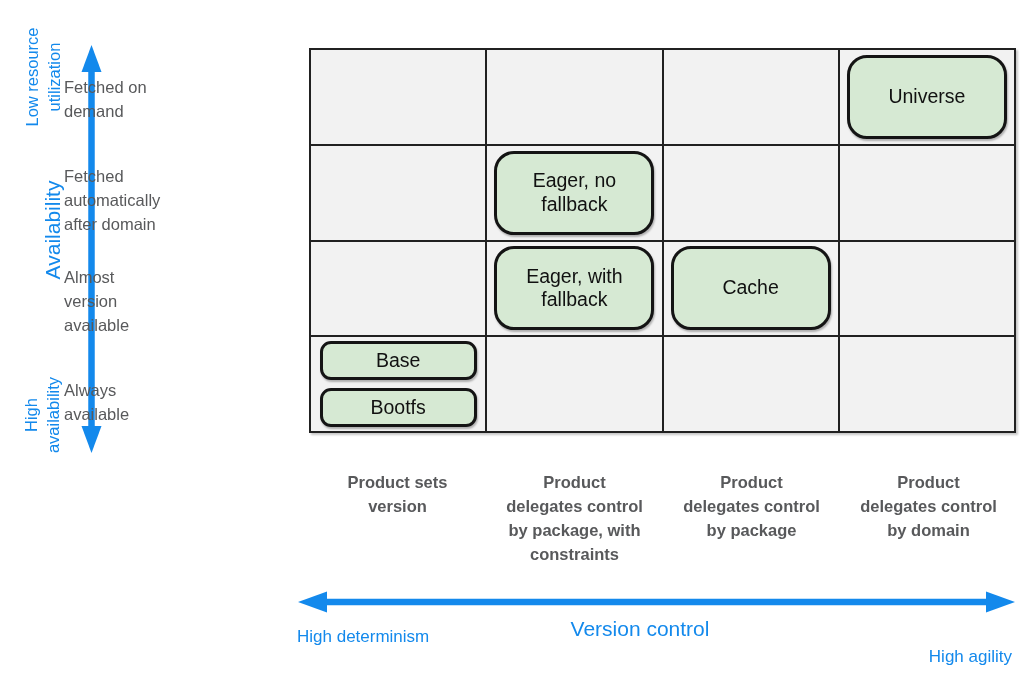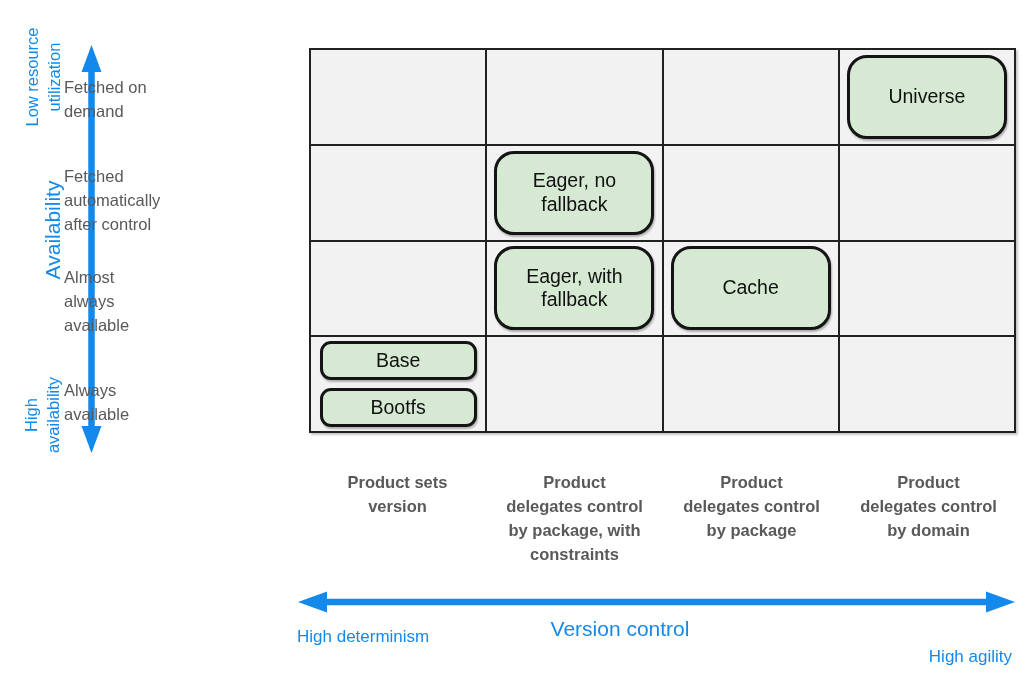--- a/index.html
+++ b/index.html
@@ -57,21 +57,21 @@
     font-size:16.5px; line-height:22px;
   }
   .v-label.axis-title { font-size:21px; }
   #y-top   { left:-32px; top:54px;  width:150px; height:46px; }
   #y-title { left:-27px; top:217px; width:160px; height:26px; }
   #y-bot   { left:-18px; top:392px; width:120px; height:46px; }
 
   
   .x-label { position:absolute; color:var(--accent-blue); font-size:17px; }
   #x-left  { left:297px; top:627px; }
-  #x-title { left:520px; top:617px; width:200px; text-align:center; font-size:21px; }
+  #x-title { left:540px; top:617px; width:200px; text-align:center; font-size:21px; }
   #x-right { right:23px; top:647px; }
 
   .arrow-svg { position:absolute; }
   #v-arrow { left:79px; top:44px; }
   #h-arrow { left:297px; top:589px; }
 </style>
 </head>
 <body>
 
 <div id="canvas">
@@ -86,23 +86,23 @@
 utilization</div>
   <div id="y-title" class="v-label axis-title">Availability</div>
   <div id="y-bot" class="v-label">High
 availability</div>
 
   <div id="row-labels">
       <div class="row-label">Fetched on
 demand</div>
       <div class="row-label">Fetched
 automatically
-after control</div>
+after domain</div>
       <div class="row-label">Almost
-always
+version
 available</div>
       <div class="row-label">Always
 available</div>
     </div>
 
   <div class="grid" id="matrix-grid">
       <div class="cell"></div>
       <div class="cell"></div>
       <div class="cell"></div>
       <div class="cell">

